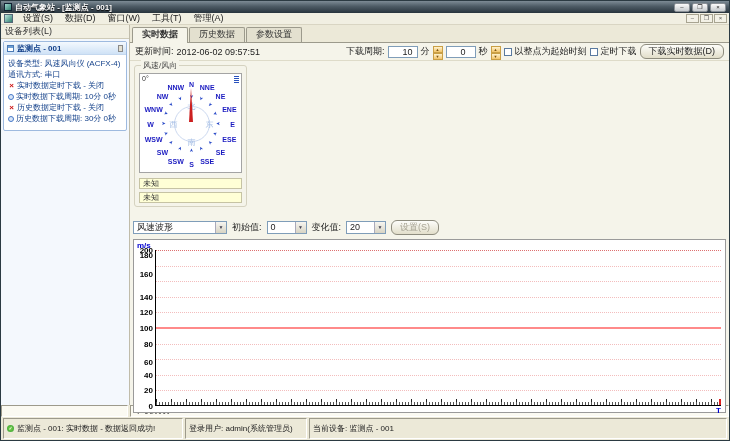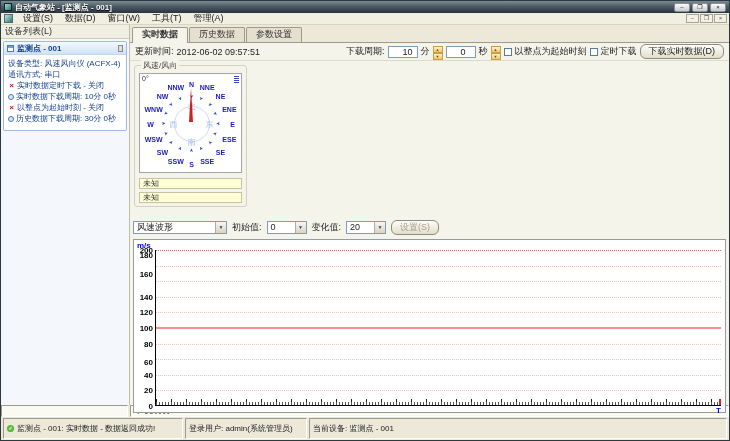--- a/index.html
+++ b/index.html
@@ -157,21 +157,21 @@
               <div class="dev-line">
                 <span class="x-ico">×</span>
                 <span>实时数据定时下载 - 关闭</span>
               </div>
               <div class="dev-line">
                 <span class="clk-ico"></span>
                 <span>实时数据下载周期:  10分 0秒</span>
               </div>
               <div class="dev-line">
                 <span class="x-ico">×</span>
-                <span>以整点为起始时刻 - 关闭</span>
+                <span>历史数据定时下载 - 关闭</span>
               </div>
               <div class="dev-line">
                 <span class="clk-ico"></span>
                 <span>历史数据下载周期:  30分 0秒</span>
               </div>
             </div>
         </div>
       </div>
     </div>
 

